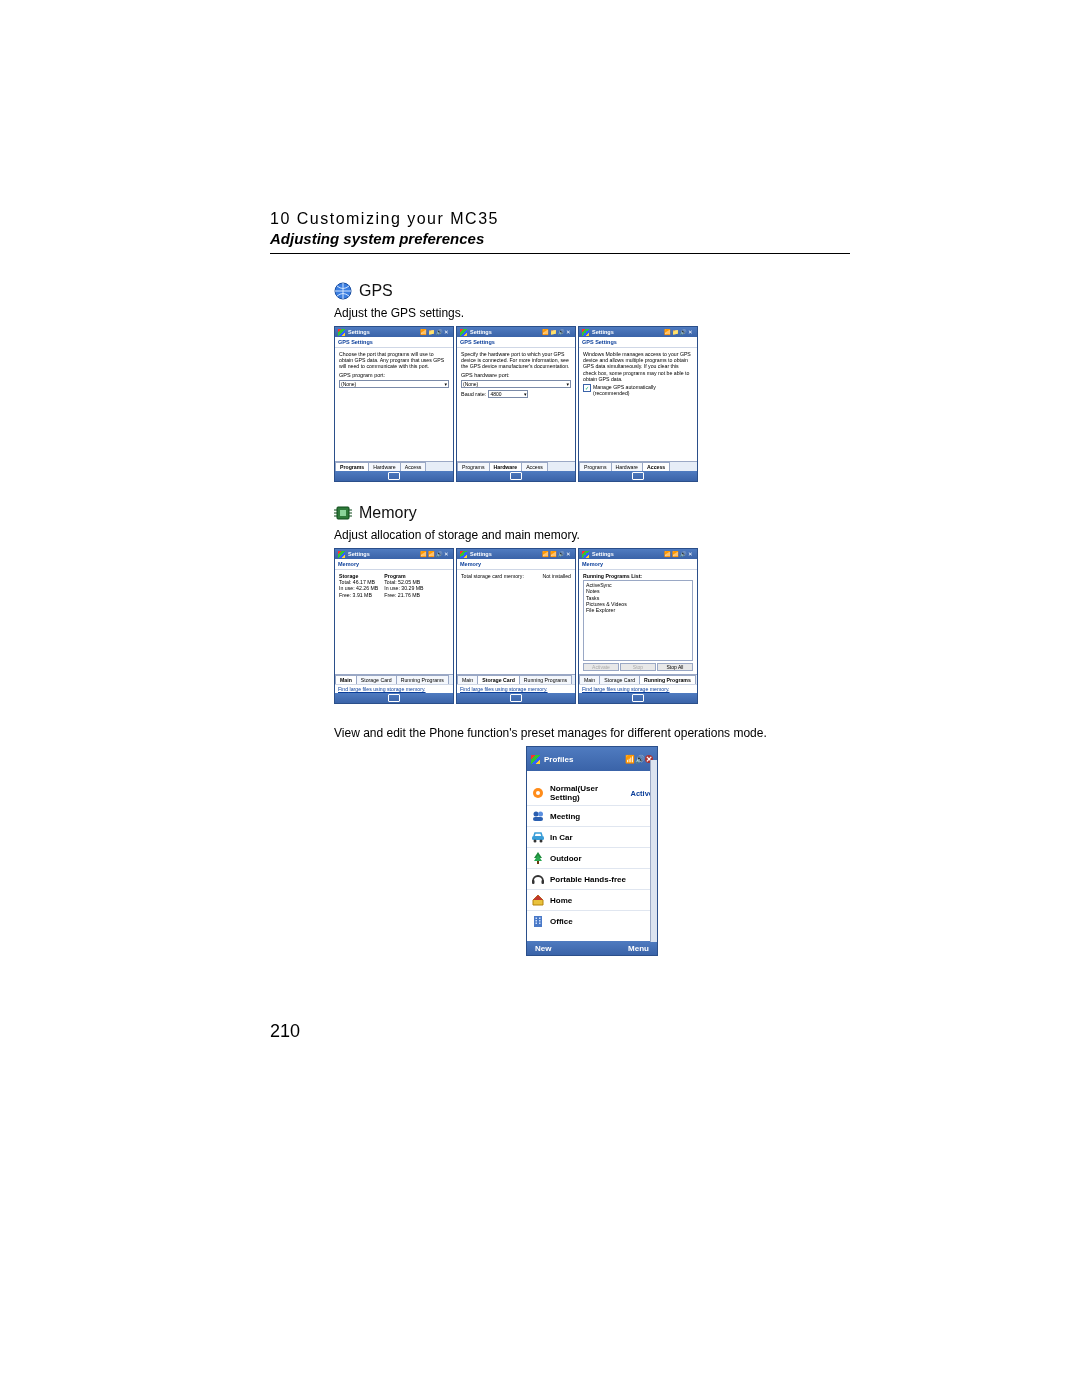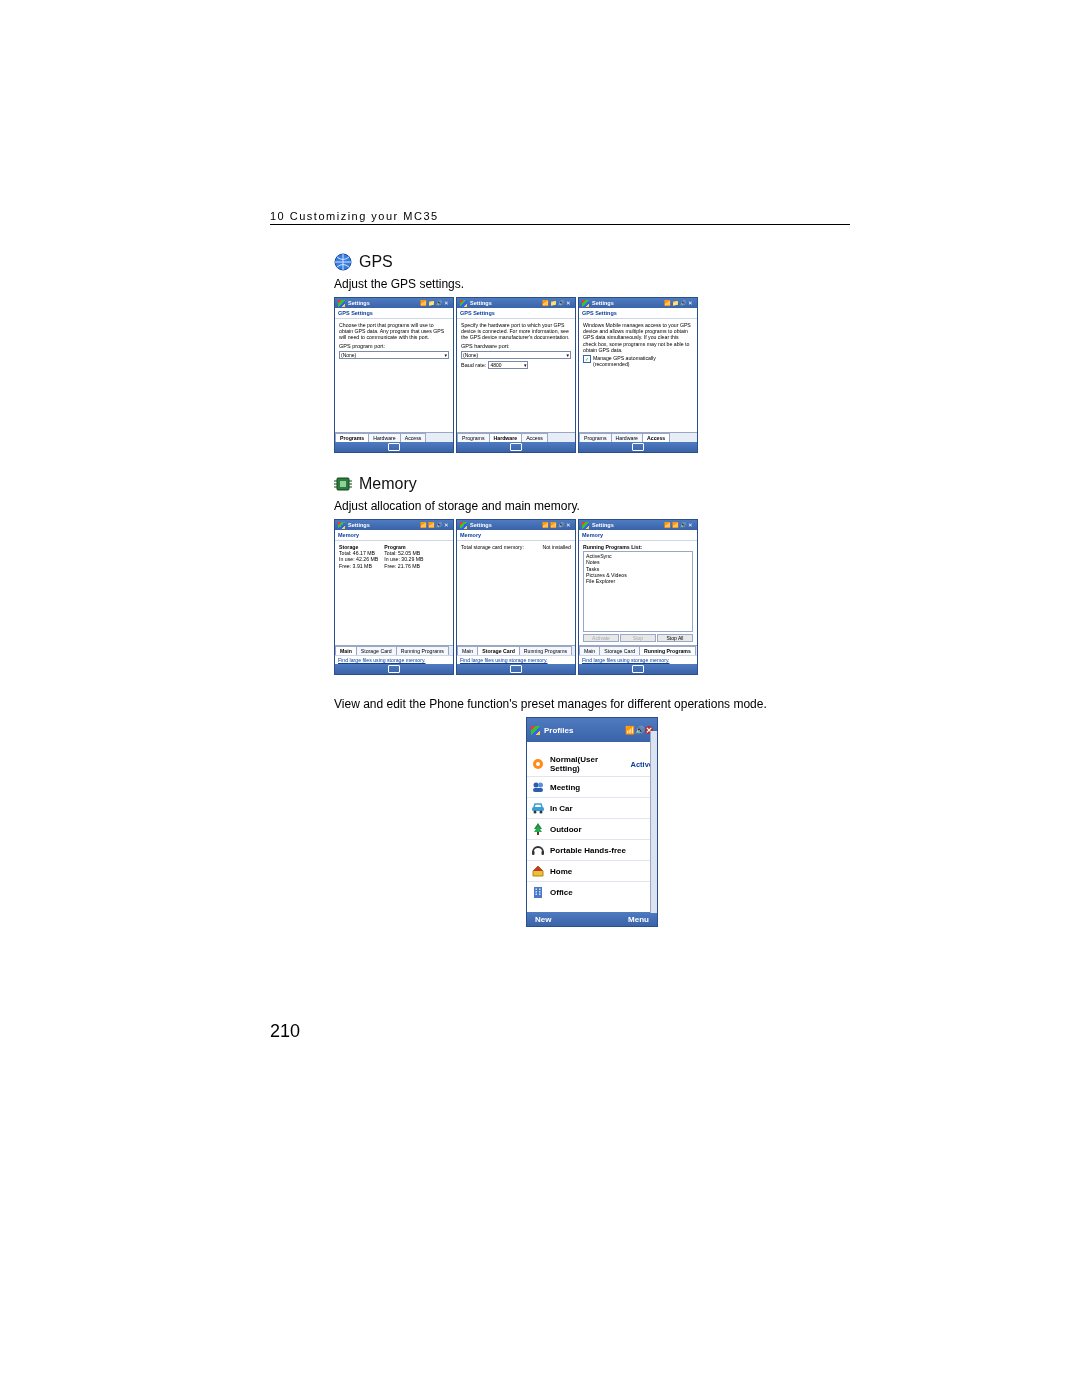--- a/index.html
+++ b/index.html
@@ -10,21 +10,21 @@
     -webkit-font-smoothing: antialiased;
   }
   .page {
     width: 1080px;
     height: 1397px;
     position: relative;
     box-sizing: border-box;
     padding: 210px 230px 0 270px;
   }
   .chapter-title {
-    font-size: 11px;
+    font-size: 16px;
     letter-spacing: 1.5px;
     margin-bottom: 2px;
   }
   .sub-title {
     font-size: 15px;
     font-weight: bold;
     font-style: italic;
     margin-bottom: 6px;
   }
   .rule {
@@ -218,20 +218,21 @@
 
   
   svg { display:block; }
 </style>
 </head>
 <body>
 
 <div class="page">
 
   <div class="chapter-title">10 Customizing your MC35</div>
+  <div class="sub-title">Adjusting system preferences</div>
   <hr class="rule">
 
   <div class="section">
     <div class="section-head">
       <span class="icon">
         <svg viewBox="0 0 18 18">
             <circle cx="9" cy="9" r="8" fill="#3a7de0" stroke="#1b4fa0"></circle>
             <path d="M1 9h16M9 1v16M3 4q6 5 12 0M3 14q6 -5 12 0" stroke="#cfe4ff" stroke-width="1" fill="none"></path>
           </svg>
       </span>

